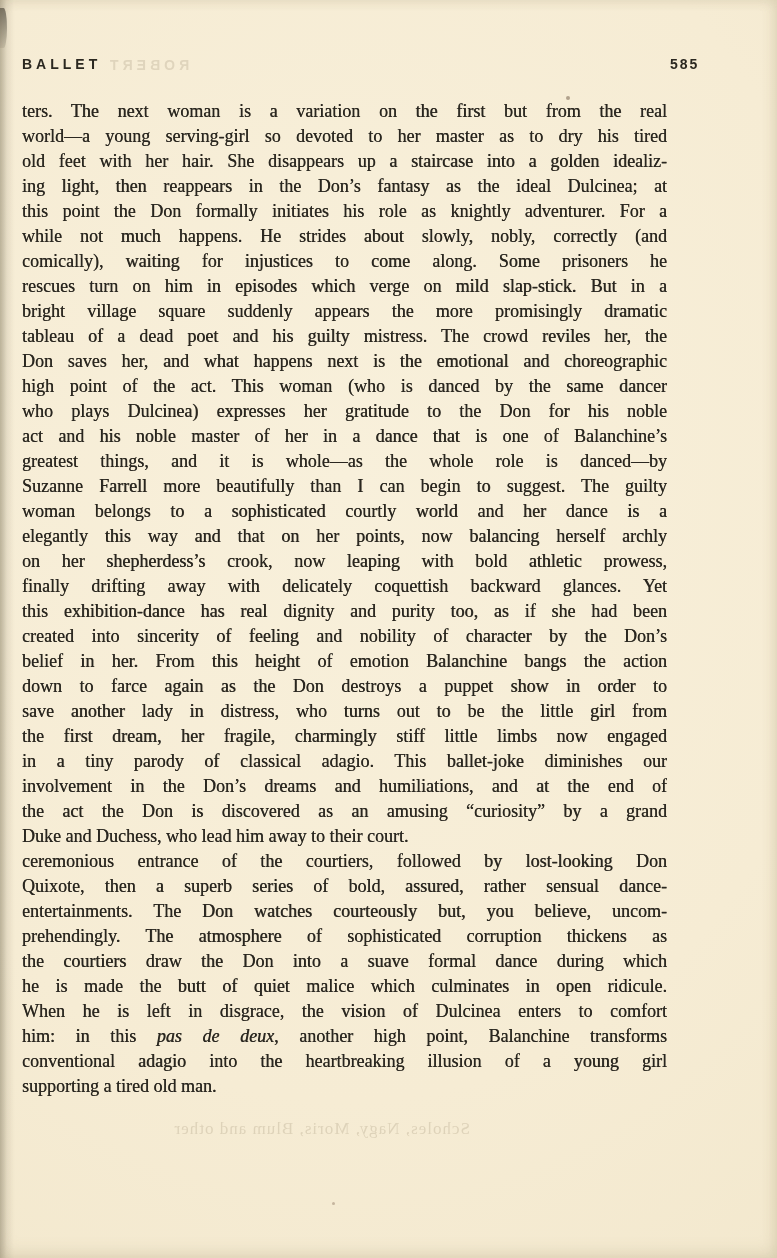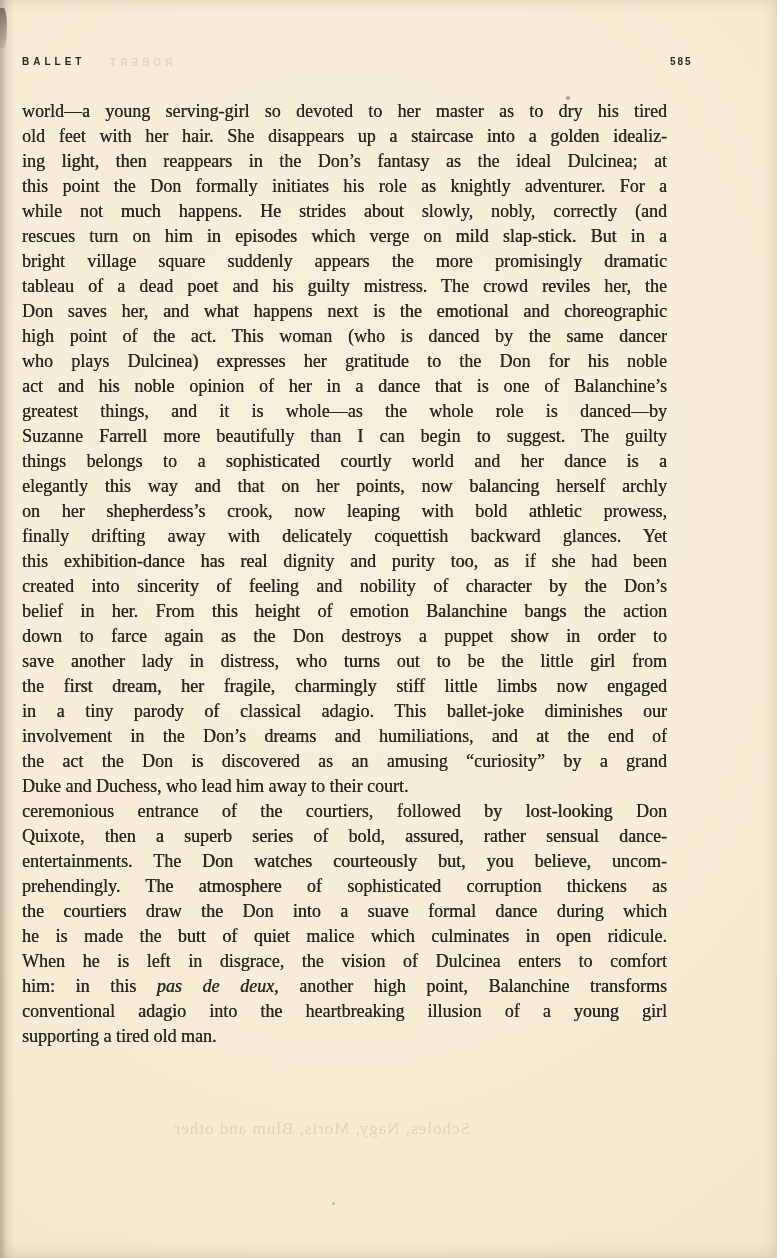--- a/index.html
+++ b/index.html
@@ -25,21 +25,21 @@
     background: linear-gradient(90deg, rgba(110,101,84,.38), rgba(110,101,84,.12) 45%, rgba(110,101,84,0));
   }
   .corner-smudge {
     position: absolute; left: 0; top: 8px; width: 7px; height: 40px;
     background: linear-gradient(180deg, rgba(90,85,74,.75), rgba(150,140,118,.25));
     border-radius: 0 60% 60% 0;
   }
   .header {
     position: absolute; left: 22px; top: 56px; right: 22px; height: 20px;
     font-family: "Liberation Sans", sans-serif;
-    font-weight: bold; font-size: 10px; letter-spacing: 4px;
+    font-weight: bold; font-size: 14px; letter-spacing: 4px;
     color: #2b2820;
   }
   .running-title { display: inline-block; }
   .ghost-header {
     position: absolute; left: 84px; top: 1px;
     transform: scaleX(-1);
     color: rgba(104,90,60,.16);
     letter-spacing: 4px;
   }
   .page-num {
@@ -81,35 +81,37 @@
   <div class="edge-left"></div>
   <div class="corner-smudge"></div>
 
   <div class="header">
     <span class="running-title">BALLET</span>
     <span class="ghost-header">ROBERT</span>
     <span class="page-num">585</span>
   </div>
 
   <div class="body-text">
+      <div class="line">ters. The next woman is a variation on the first but from the real</div>
       <div class="line">world—a young serving-girl so devoted to her master as to dry his tired</div>
       <div class="line">old feet with her hair. She disappears up a staircase into a golden idealiz-</div>
       <div class="line">ing light, then reappears in the Don’s fantasy as the ideal Dulcinea; at</div>
       <div class="line">this point the Don formally initiates his role as knightly adventurer. For a</div>
       <div class="line">while not much happens. He strides about slowly, nobly, correctly (and</div>
+      <div class="line">comically), waiting for injustices to come along. Some prisoners he</div>
       <div class="line">rescues turn on him in episodes which verge on mild slap-stick. But in a</div>
       <div class="line">bright village square suddenly appears the more promisingly dramatic</div>
       <div class="line">tableau of a dead poet and his guilty mistress. The crowd reviles her, the</div>
       <div class="line">Don saves her, and what happens next is the emotional and choreographic</div>
       <div class="line">high point of the act. This woman (who is danced by the same dancer</div>
       <div class="line">who plays Dulcinea) expresses her gratitude to the Don for his noble</div>
-      <div class="line">act and his noble opinion of her in a dance that is one of Balanchine’s</div>
+      <div class="line">act and his noble master of her in a dance that is one of Balanchine’s</div>
       <div class="line">greatest things, and it is whole—as the whole role is danced—by</div>
       <div class="line">Suzanne Farrell more beautifully than I can begin to suggest. The guilty</div>
-      <div class="line">things belongs to a sophisticated courtly world and her dance is a</div>
+      <div class="line">woman belongs to a sophisticated courtly world and her dance is a</div>
       <div class="line">elegantly this way and that on her points, now balancing herself archly</div>
       <div class="line">on her shepherdess’s crook, now leaping with bold athletic prowess,</div>
       <div class="line">finally drifting away with delicately coquettish backward glances. Yet</div>
       <div class="line">this exhibition-dance has real dignity and purity too, as if she had been</div>
       <div class="line">created into sincerity of feeling and nobility of character by the Don’s</div>
       <div class="line">belief in her. From this height of emotion Balanchine bangs the action</div>
       <div class="line">down to farce again as the Don destroys a puppet show in order to</div>
       <div class="line">save another lady in distress, who turns out to be the little girl from</div>
       <div class="line">the first dream, her fragile, charmingly stiff little limbs now engaged</div>
       <div class="line">in a tiny parody of classical adagio. This ballet-joke diminishes our</div>

